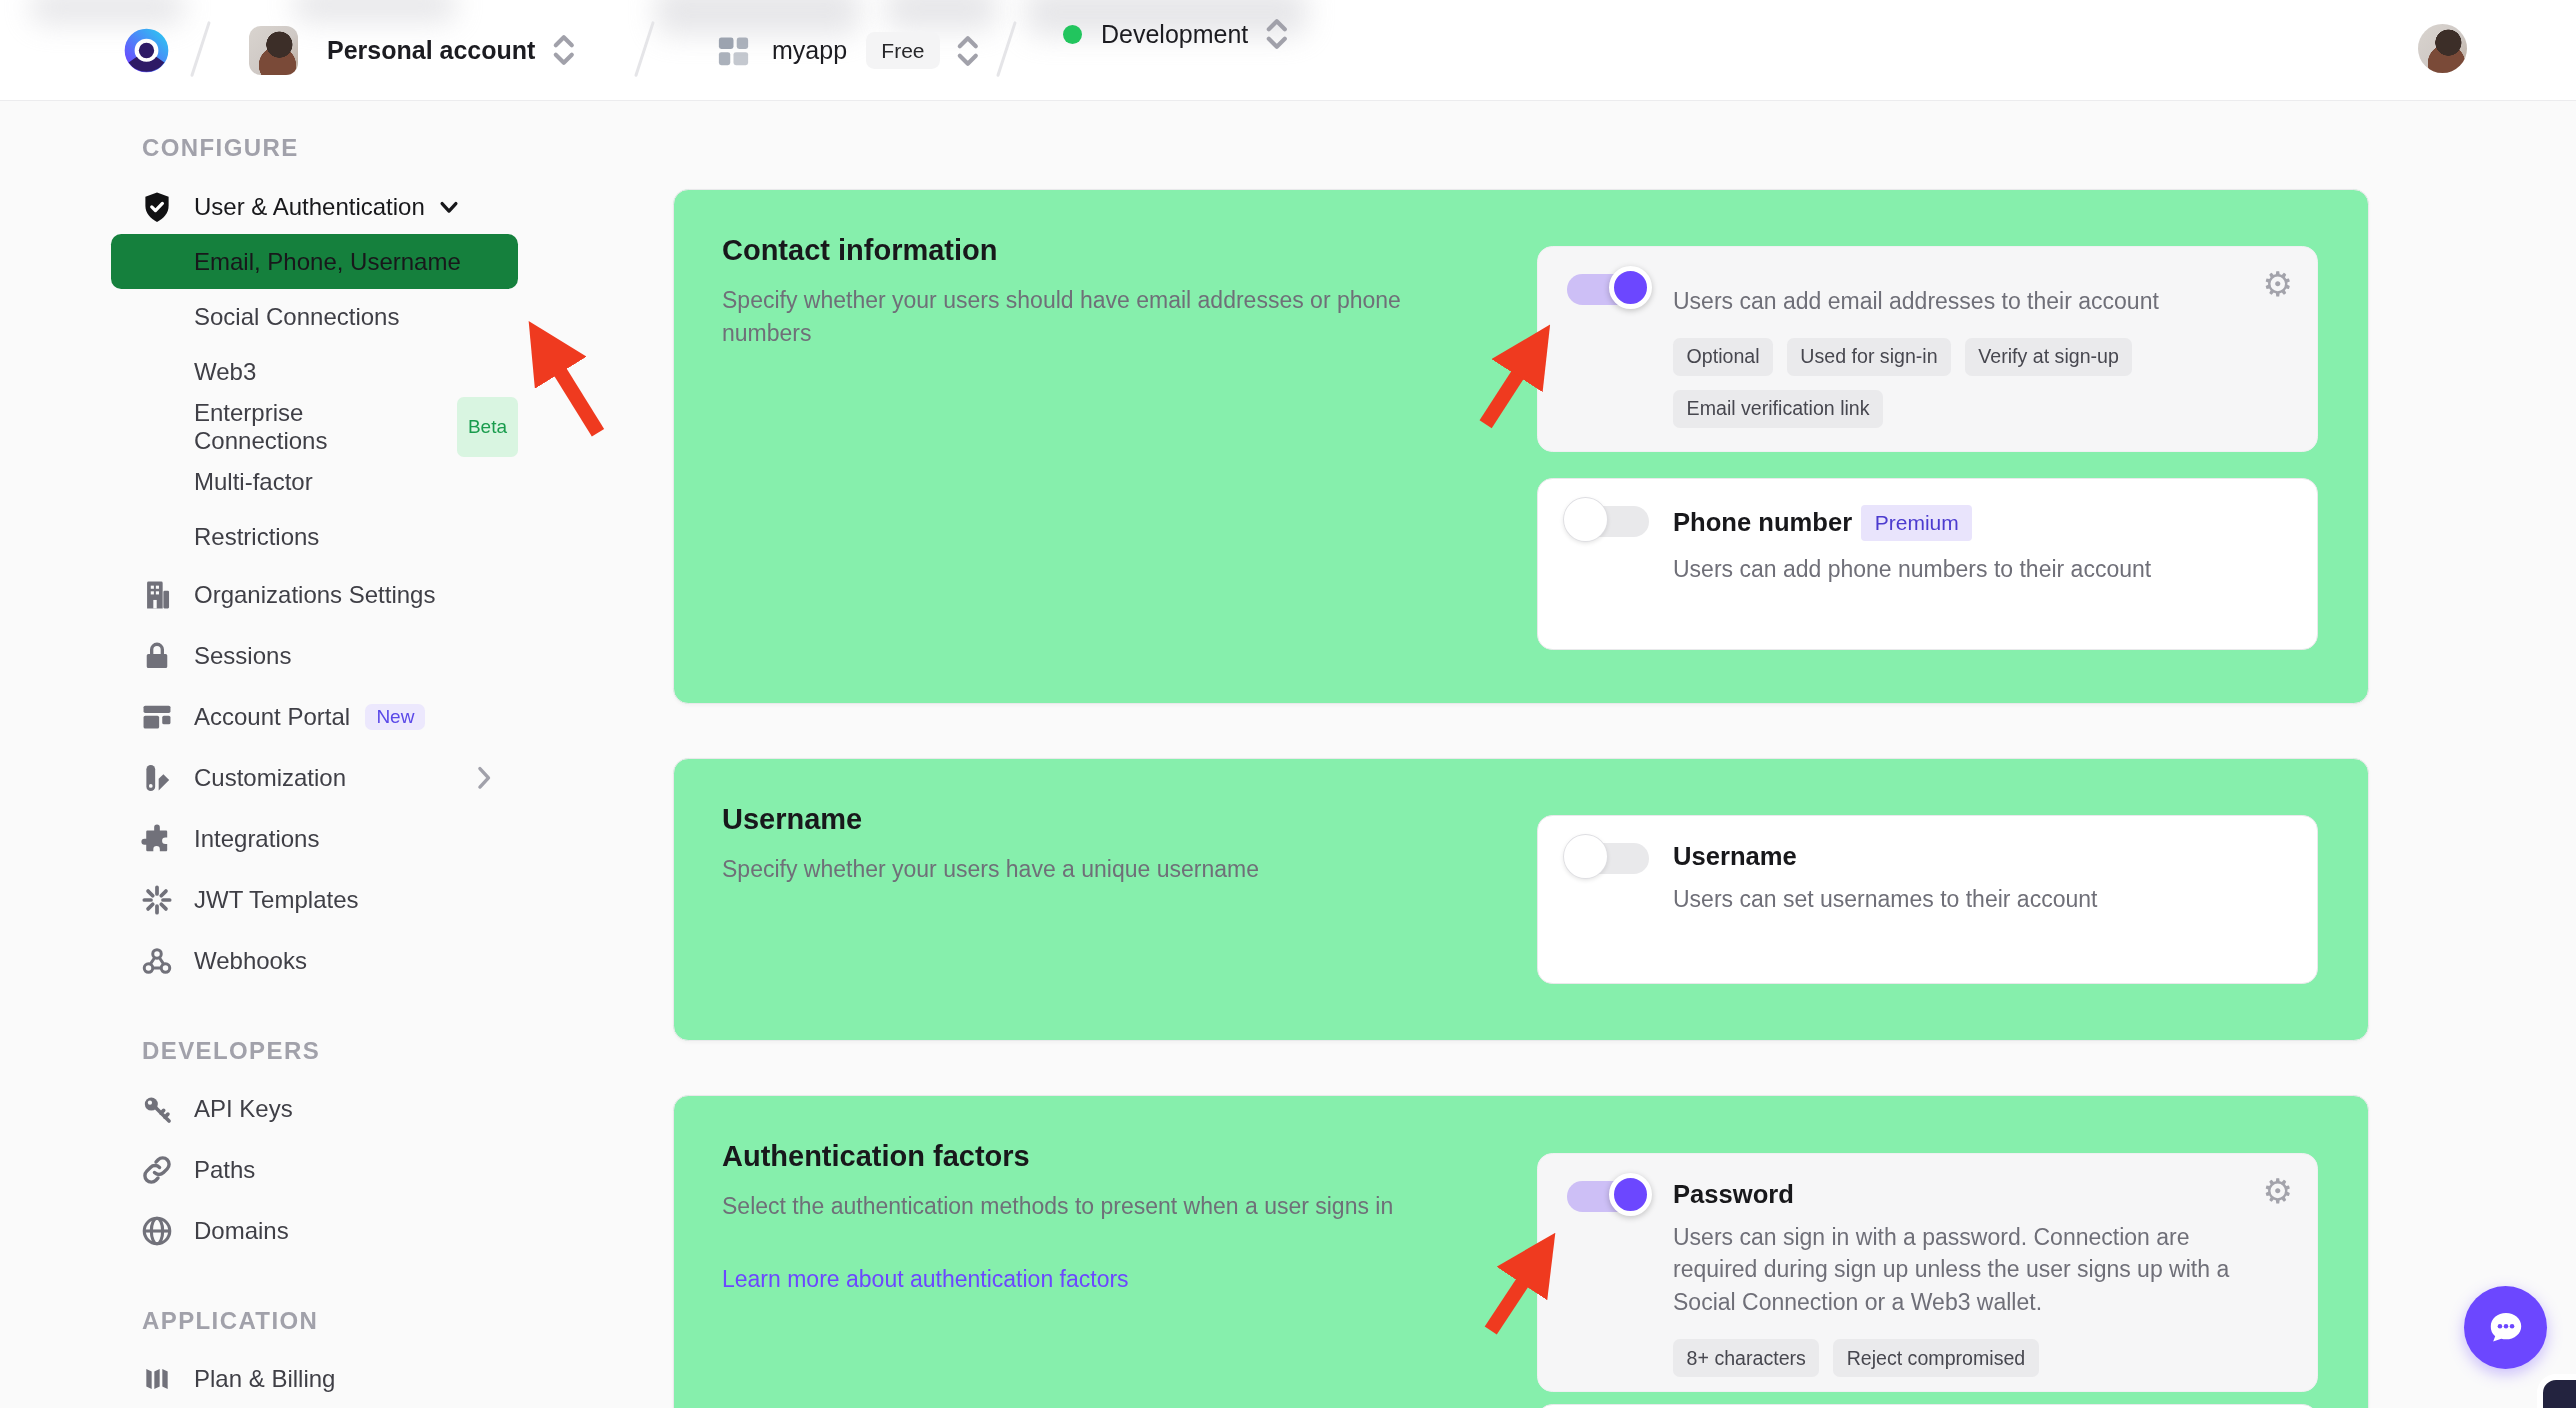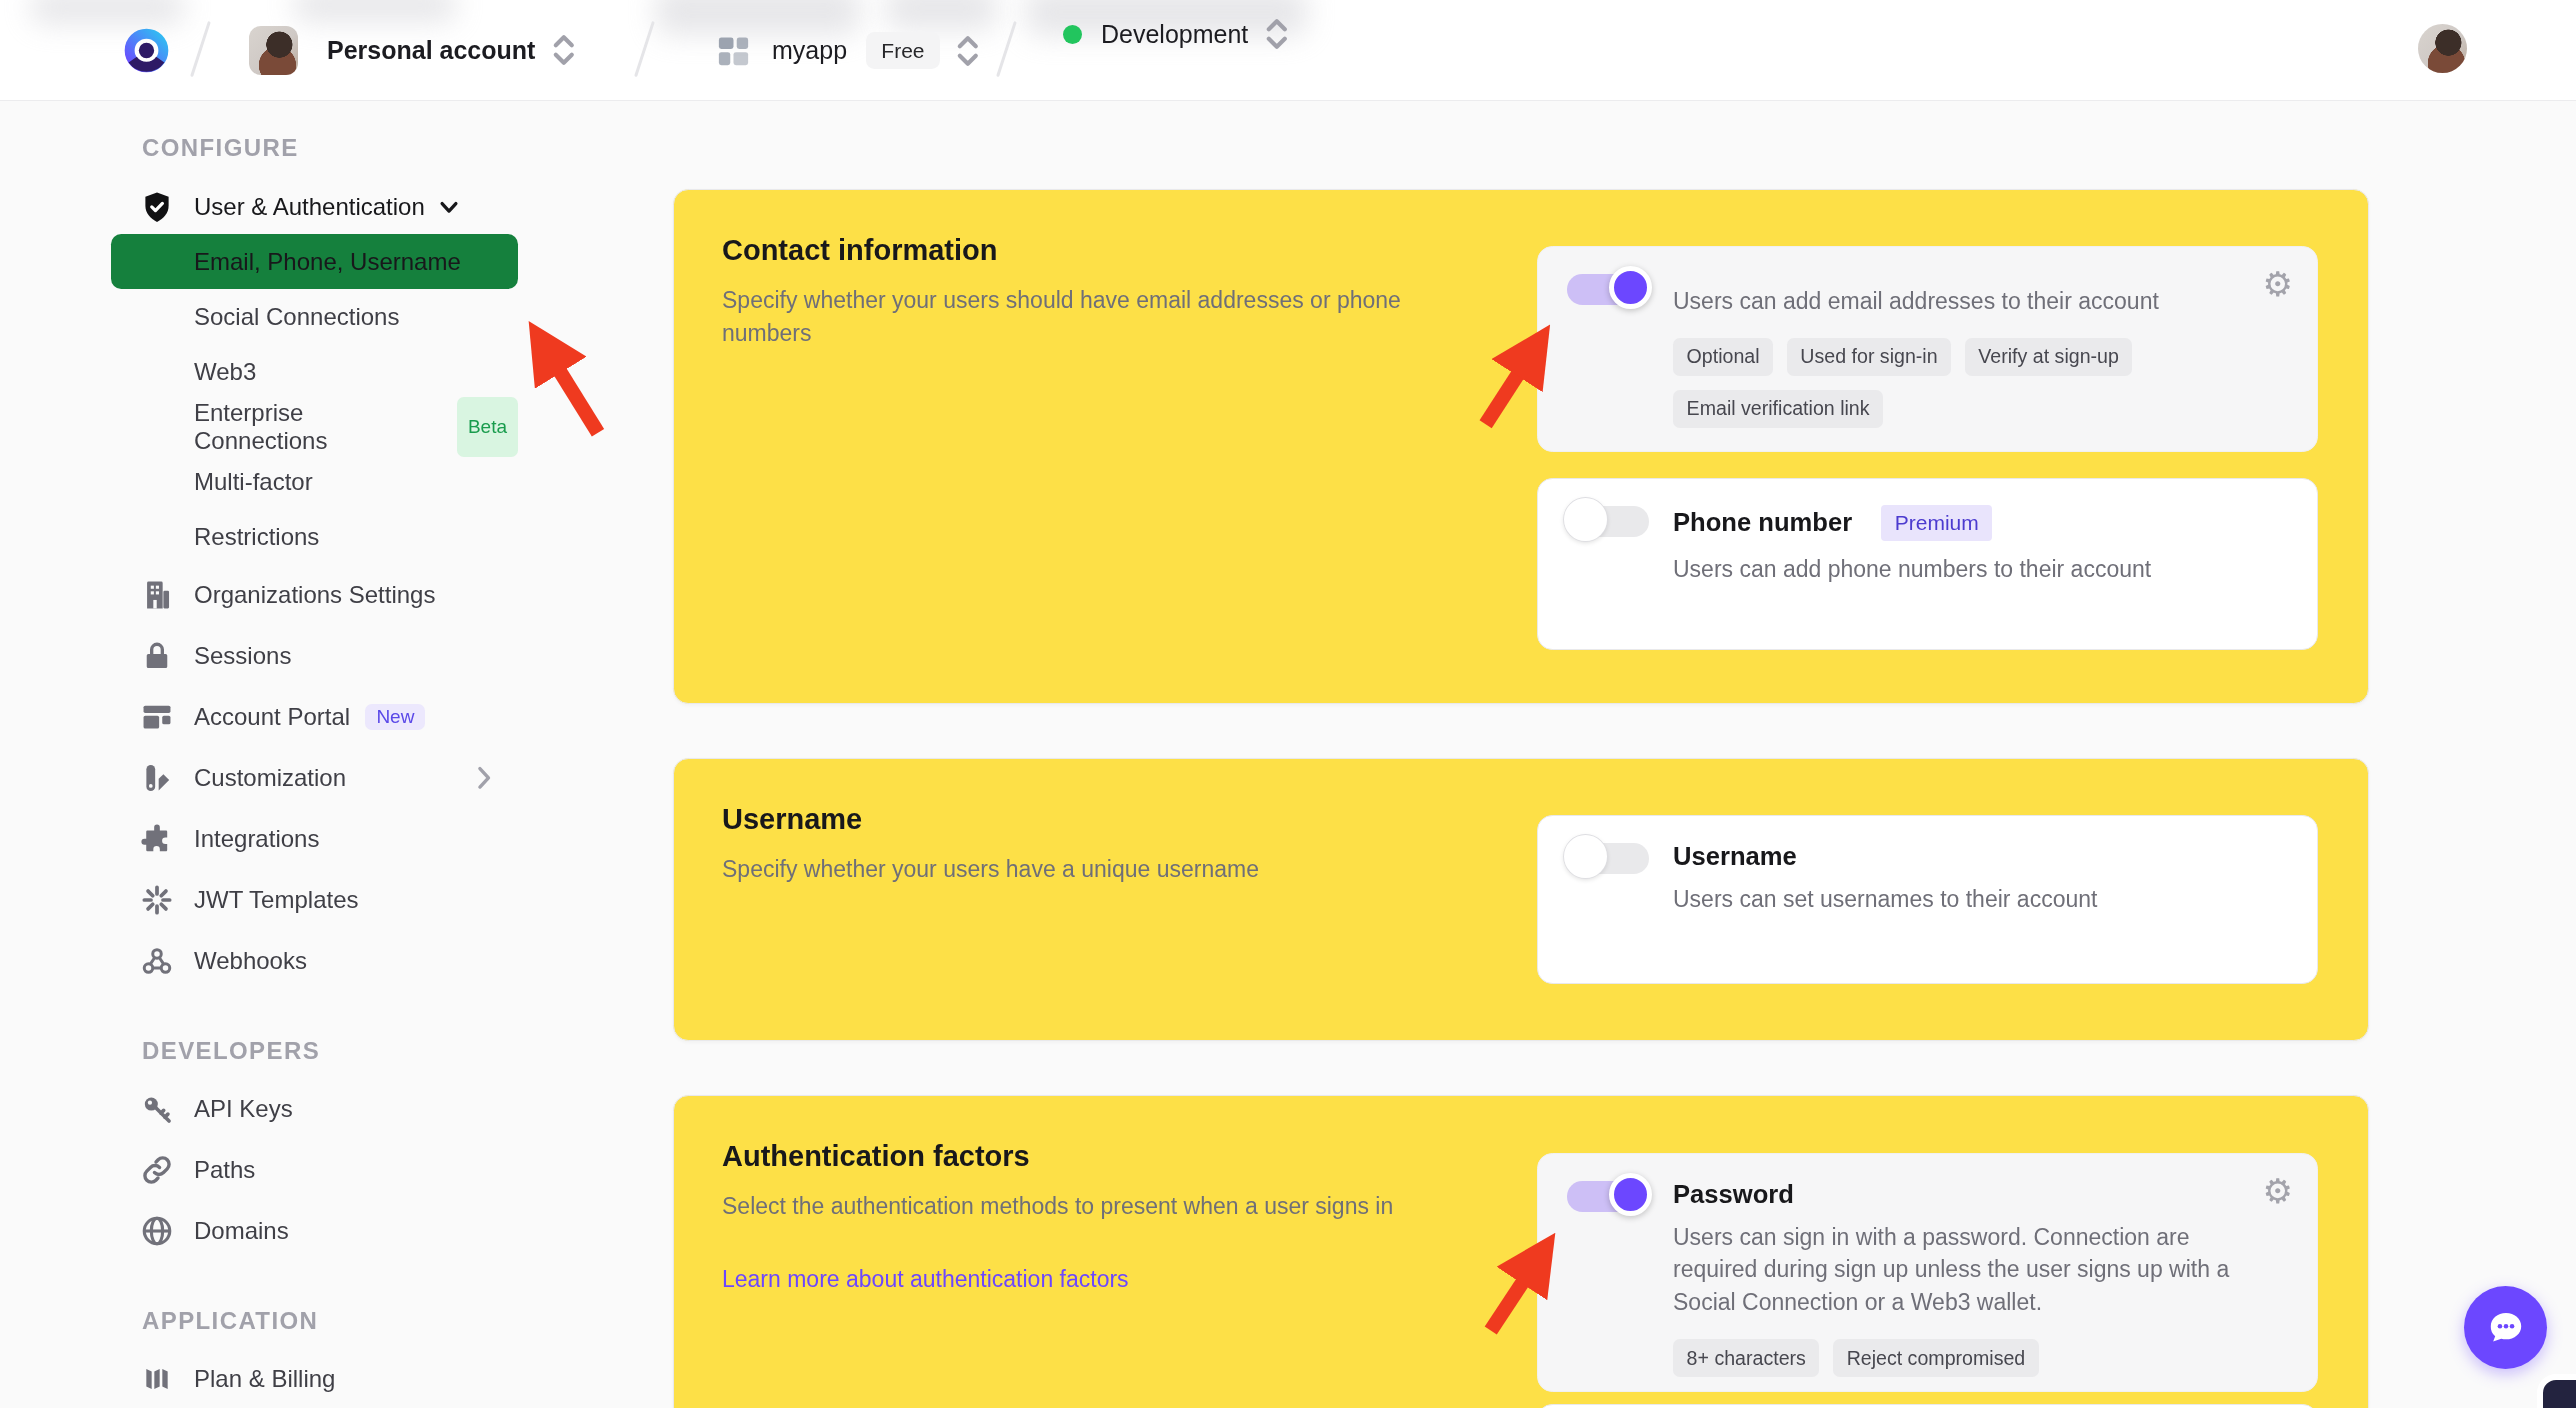--- a/index.html
+++ b/index.html
@@ -61,36 +61,36 @@
     padding:19px 11px; border-radius:6.8px;
   }
   .badge-new {
     margin-left:15.3px; background:#ECE8FD; color:#5A48E8; font-size:19px; font-weight:500;
     padding:2px 11px; border-radius:6.8px;
   }
   .chev-down-sm { margin-left:13.6px; width:22px; height:22px; }
   .chev-right { position:absolute; right:24px; width:20.4px; height:25.6px; }
   
   .card {
-    position:absolute; left:673px; width:1696px; background:#fde047;
+    position:absolute; left:673px; width:1696px; background:#86efac;
     border:1.7px solid #E9E9EB; border-radius:15.3px;
     box-shadow:0 1.7px 3.4px rgba(0,0,0,.03); z-index:2;
   }
   .card-inner { padding:44px 48px; }
   .card-title { font-size:29px; font-weight:550; color:#18181B; margin-bottom:17px; }
   .card-desc { font-size:23px; color:#6F6F78; line-height:1.45; width:750px; }
   .card-link { display:inline-block; margin-top:43px; font-size:23px; color:#6C47FF; font-weight:500; text-decoration:none; cursor:pointer; }
   .panel { position:absolute; left:863px; width:781px; border-radius:15.3px; padding:25.6px 29px; }
   .panel.gray { background:#F6F6F7; border:1.7px solid #F0F0F2; }
   .panel.white { background:#FFFFFF; border:1.7px solid #E9E9EB; }
   .panel-content { margin-left:106px; }
   .panel-title-row { display:flex; align-items:center; }
   .panel-title { font-size:25.6px; font-weight:600; color:#18181B; }
   .badge-premium {
-    margin-left:29px; background:#E9E4FC; color:#4C3BCF; font-size:21px; font-weight:500;
+    margin-left:9px; background:#E9E4FC; color:#4C3BCF; font-size:21px; font-weight:500;
     padding:6px 13.6px; border-radius:4px;
   }
   .panel-desc { margin-top:12px; font-size:23px; color:#6F6F78; line-height:1.42; max-width:596px; }
   .chip-row { display:flex; flex-wrap:wrap; gap:13.6px; margin-top:20.4px; max-width:545px; }
   .chip {
     background:#EAEAEC; border-radius:6.8px; padding:7.7px 13.6px;
     font-size:19.6px; color:#47474F; font-weight:500; white-space:nowrap;
   }
   .gear {
     position:absolute; right:24px; top:20.4px; font-family:"DejaVu Sans", sans-serif;

